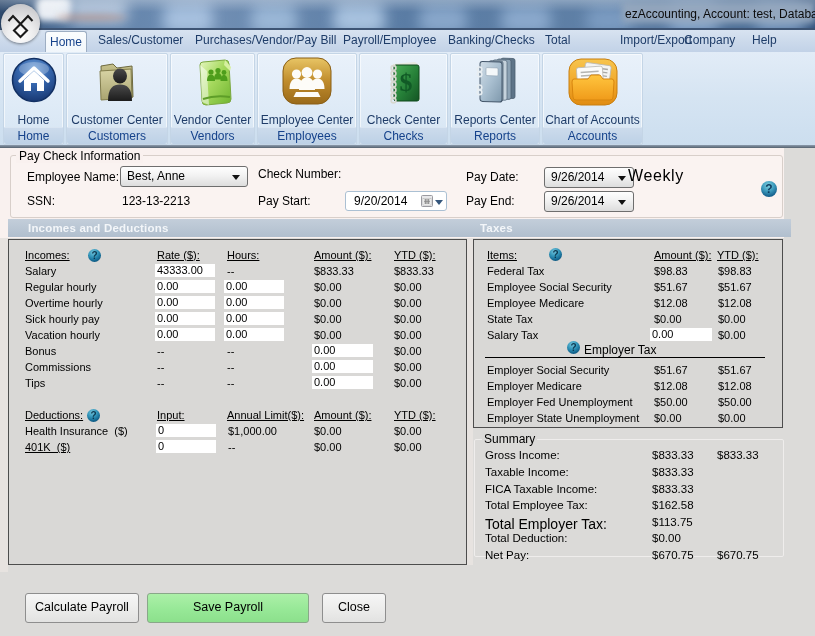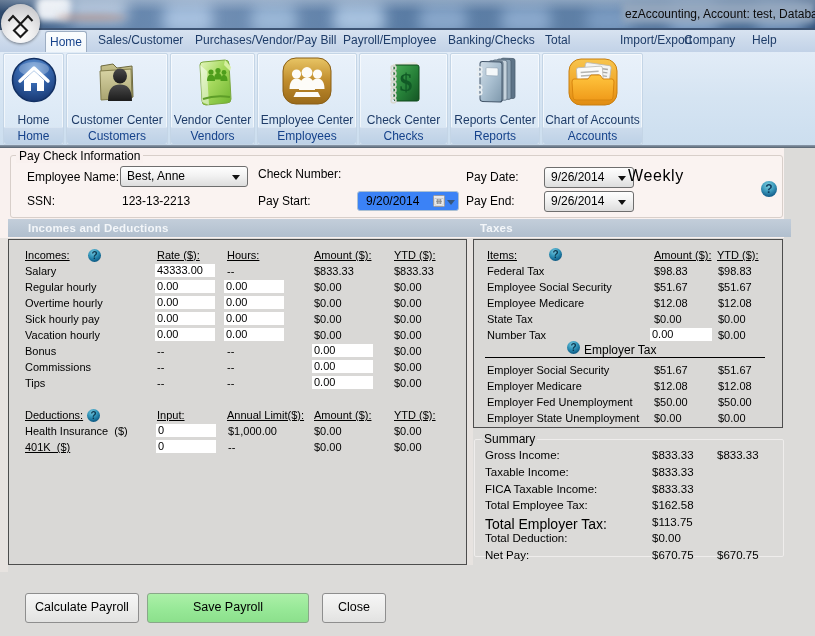--- a/index.html
+++ b/index.html
@@ -273,21 +273,21 @@
 <div class="flabel" style="left:258px;top:167px;">Check Number:</div>
 <div class="flabel" style="left:466px;top:170px;">Pay Date:</div>
 <div class="combo" style="left:544px;top:167px;width:88px;height:19px;">
     <span class="ct">9/26/2014</span>
     <span class="arr"></span>
   </div>
 <div class="flabel" style="left:628px;top:167px;font-size:16px;font-weight:normal;letter-spacing:0.6px;">Weekly</div>
 <div class="flabel" style="left:27px;top:194px;">SSN:</div>
 <div class="flabel" style="left:122px;top:194px;">123-13-2213</div>
 <div class="flabel" style="left:258px;top:194px;">Pay Start:</div>
-<div class="combo" style="left:357px;top:191px;width:100px;height:18px;border:1px solid #ABC0D3;background:#3b82f6;">
+<div class="combo" style="left:345px;top:191px;width:100px;height:18px;border:1px solid #ABC0D3;background:#ffffff;">
     <span class="ct" style="left:8px;">9/20/2014</span>
 <svg style="position:absolute;right:13px;top:3px;" width="12" height="12" viewBox="0 0 12 12">
       <rect x="0.5" y="0.5" width="11" height="11" rx="1" fill="#E8E8EA" stroke="#9A9AA0"></rect>
       <rect x="2" y="3.5" width="8" height="6.5" fill="#FFF" stroke="#AAA" stroke-width="0.5"></rect>
       <g stroke="#888" stroke-width="0.8">
         <line x1="3" y1="5" x2="9" y2="5"></line>
         <line x1="3" y1="6.5" x2="9" y2="6.5"></line>
         <line x1="3" y1="8" x2="9" y2="8"></line>
         <line x1="4.5" y1="4" x2="4.5" y2="9"></line>
         <line x1="6" y1="4" x2="6" y2="9"></line>
@@ -384,21 +384,21 @@
 <div class="t" style="left:718px;top:265px;">$98.83</div>
 <div class="t" style="left:487px;top:281px;">Employee Social Security</div>
 <div class="t" style="left:654px;top:281px;">$51.67</div>
 <div class="t" style="left:718px;top:281px;">$51.67</div>
 <div class="t" style="left:487px;top:297px;">Employee Medicare</div>
 <div class="t" style="left:654px;top:297px;">$12.08</div>
 <div class="t" style="left:718px;top:297px;">$12.08</div>
 <div class="t" style="left:487px;top:313px;">State Tax</div>
 <div class="t" style="left:654px;top:313px;">$0.00</div>
 <div class="t" style="left:718px;top:313px;">$0.00</div>
-<div class="t" style="left:487px;top:329px;">Number Tax</div>
+<div class="t" style="left:487px;top:329px;">Salary Tax</div>
 <div class="inp" style="left:650px;top:328px;width:60px;">0.00</div>
 <div class="t" style="left:718px;top:329px;">$0.00</div>
 <div class="qi" style="left:567px;top:341px;">?</div>
 <div class="t" style="left:584px;top:343px;font-size:12px;">Employer Tax</div>
 <div class="abs" style="left:485px;top:357px;width:280px;height:1px;background:#000;"></div>
 <div class="t" style="left:487px;top:364px;">Employer Social Security</div>
 <div class="t" style="left:654px;top:364px;">$51.67</div>
 <div class="t" style="left:718px;top:364px;">$51.67</div>
 <div class="t" style="left:487px;top:380px;">Employer Medicare</div>
 <div class="t" style="left:654px;top:380px;">$12.08</div>

